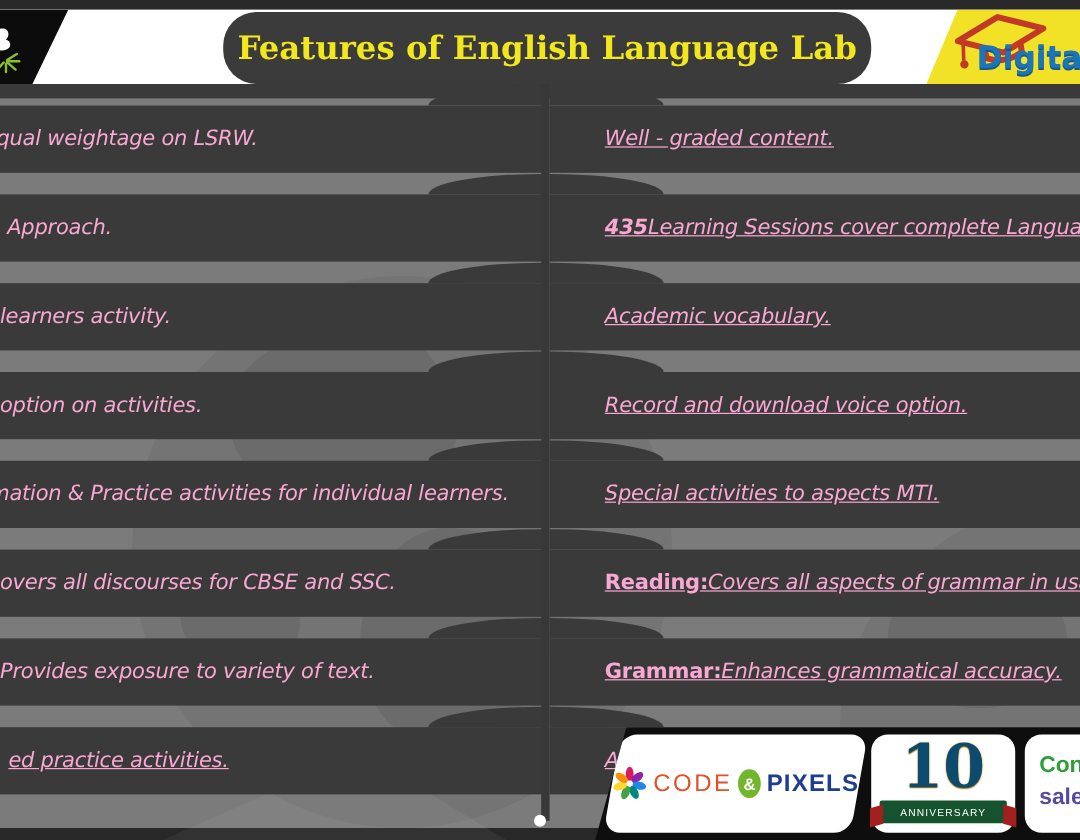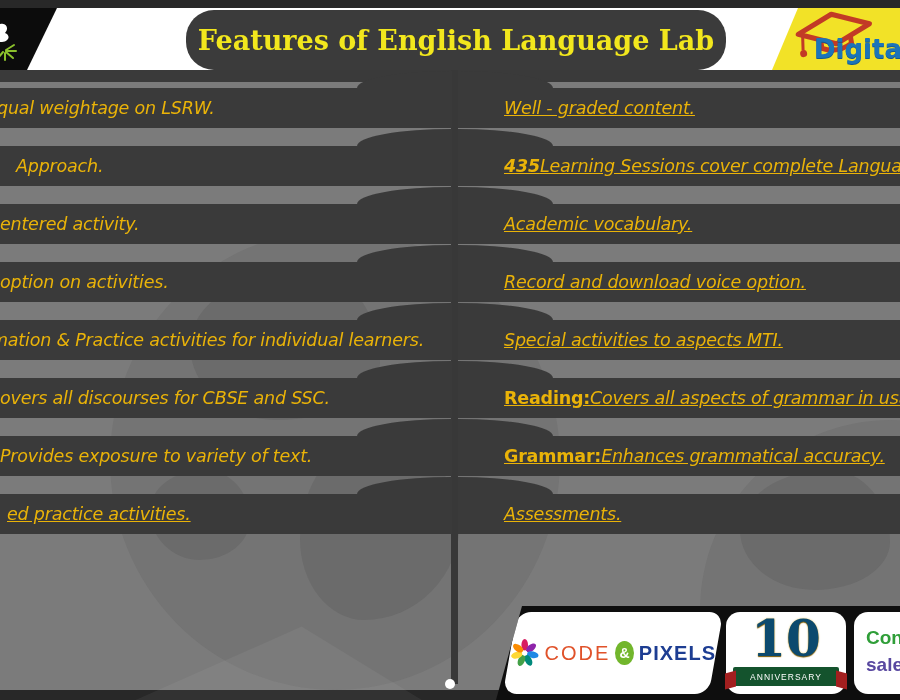--- a/index.html
+++ b/index.html
@@ -35,33 +35,33 @@
               font-family:"DejaVu Serif",serif;font-weight:bold;font-size:27px;color:#f2e71d;white-space:nowrap;}
 
   
   .divider{position:absolute;left:451px;top:62px;width:7px;height:622px;background:#383838;z-index:2;}
   .spine-dot{position:absolute;left:445px;top:679px;width:10px;height:10px;border-radius:50%;background:#ffffff;z-index:3;}
 
   
   .col{position:absolute;top:88px;z-index:2;}
   .col-left{left:0;width:452px;}
   .col-right{left:458px;width:442px;}
-  .bar{position:relative;height:40px;margin-bottom:18px;background:#3a3a3a;display:flex;align-items:center;
-       color:#eab308;font-family:"DejaVu Sans",sans-serif;font-style:italic;font-size:17.5px;
+  .bar{position:relative;height:56px;margin-bottom:18px;background:#3a3a3a;display:flex;align-items:center;
+       color:#f9a8d4;font-family:"DejaVu Sans",sans-serif;font-style:italic;font-size:17.5px;
        letter-spacing:-0.2px;white-space:nowrap;}
   .col-left .bar::after{content:"";position:absolute;right:0;top:-17px;width:95px;height:17px;
        background:#3a3a3a;border-top-left-radius:100% 100%;}
   .col-right .bar::after{content:"";position:absolute;left:0;top:-17px;width:95px;height:17px;
        background:#3a3a3a;border-top-right-radius:100% 100%;}
   .col-right .bar{padding-left:46px;text-decoration:underline;}
   .bar-bold{font-weight:bold;}
   .col-right .bar:nth-child(6) .bar-bold,
   .col-right .bar:nth-child(7) .bar-bold{font-style:normal;}
   .col-left .bar:nth-child(1) .bar-text{margin-left:-3px;}
-  .col-left .bar:nth-child(2) .bar-text{margin-left:16px;text-align:center;}
+  .col-left .bar:nth-child(2) .bar-text{margin-left:6px;text-align:center;}
   .col-left .bar:nth-child(5) .bar-text{margin-left:-9px;}
   .col-left .bar:nth-child(8) .bar-text{margin-left:7px;text-decoration:underline;}
 
   
   .footer-band{position:absolute;left:488px;top:606px;width:412px;height:94px;background:#0e0e0e;
                clip-path:polygon(34px 0,100% 0,100% 100%,8px 100%);z-index:4;}
   .card{position:absolute;background:#ffffff;}
   .card1{left:22px;top:6px;width:206px;height:82px;border-radius:14px;transform:skewX(-10deg);}
   .card1-inner{width:100%;height:100%;transform:skewX(10deg);display:flex;align-items:center;justify-content:center;gap:5px;}
   .code-word{color:#e0522a;font-size:20px;letter-spacing:2px;font-weight:500;}
@@ -136,21 +136,21 @@
       <div class="bar">
         <span class="bar-bold"></span>
         <span class="bar-text">qual weightage on LSRW.</span>
       </div>
       <div class="bar">
         <span class="bar-bold"></span>
         <span class="bar-text">Approach.</span>
       </div>
       <div class="bar">
         <span class="bar-bold"></span>
-        <span class="bar-text">entered activity.</span>
+        <span class="bar-text">learners activity.</span>
       </div>
       <div class="bar">
         <span class="bar-bold"></span>
         <span class="bar-text">option on activities.</span>
       </div>
       <div class="bar">
         <span class="bar-bold"></span>
         <span class="bar-text">mation &amp; Practice activities for individual learners.</span>
       </div>
       <div class="bar">

